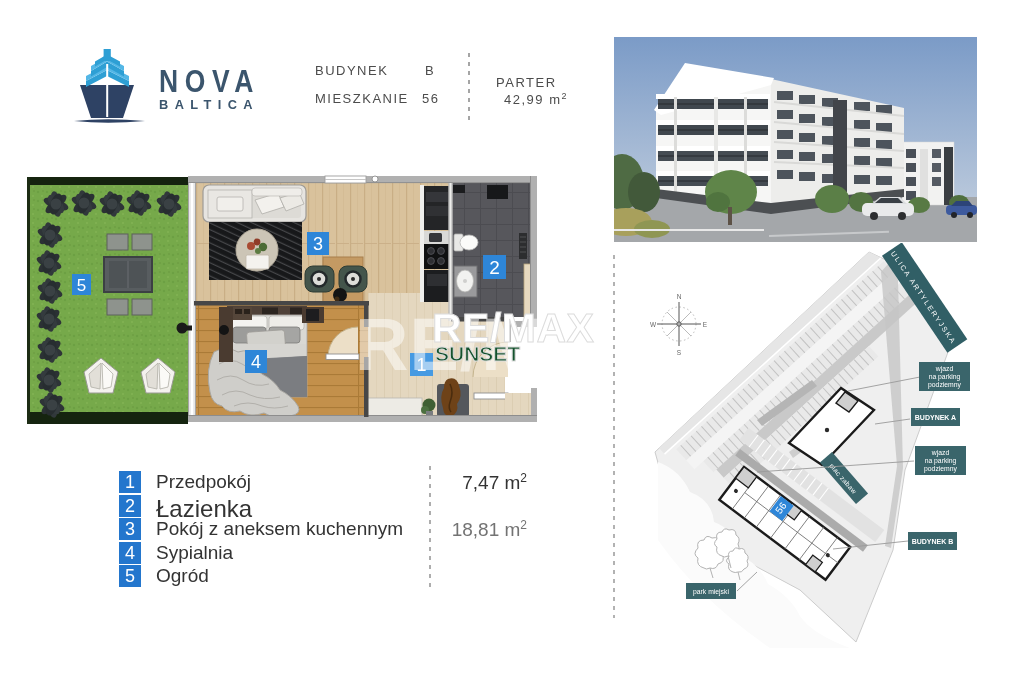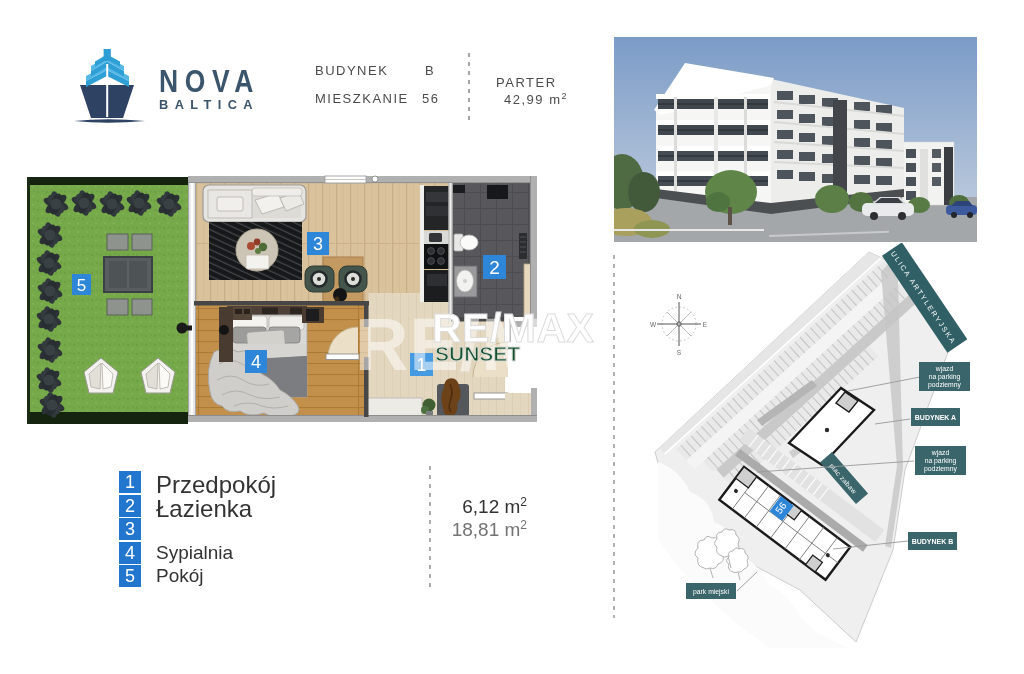--- a/index.html
+++ b/index.html
@@ -465,34 +465,35 @@
 
 <div class="abs" style="left:355px;top:302px;width:560px;height:95px;font-size:74px;font-weight:bold;color:rgba(255,255,255,0.52);letter-spacing:1px;">RE/MAX</div>
 
 <div class="abs" style="left:432px;top:305px;font-size:41px;font-weight:bold;color:#ffffff;-webkit-text-stroke:1px #dcdcdc;letter-spacing:0.5px;">RE/MAX</div>
 
 <div class="abs" style="left:435px;top:342px;font-size:21px;font-weight:bold;color:#14532d;-webkit-text-stroke:1px #dcdcdc;letter-spacing:0px;">SUNSET</div>
 
 <div class="abs" style="left:0;top:460px;width:600px;height:140px;">
 
   <div class="abs" style="left:119px;top:11px;width:22px;height:22px;background:#2376cd;color:#fff;font-size:18px;text-align:center;line-height:22px;">1</div>
-  <div class="abs" style="left:156px;top:11px;font-size:24px;color:#333;">Przedpokój</div>
+  <div class="abs" style="left:156px;top:11px;font-size:19px;color:#333;">Przedpokój</div>
+  <div class="abs" style="left:407px;top:11px;width:120px;font-size:19px;color:#333;text-align:right;">7,47 m<sup style="font-size:12px;">2</sup></div>
 
   <div class="abs" style="left:119px;top:35px;width:22px;height:22px;background:#2376cd;color:#fff;font-size:18px;text-align:center;line-height:22px;">2</div>
   <div class="abs" style="left:156px;top:35px;font-size:24px;color:#333;">Łazienka</div>
-  <div class="abs" style="left:407px;top:35px;width:120px;font-size:19px;color:#333;text-align:right;">6,12 m<sup style="font-size:12px;">2</sup></div>
 
   <div class="abs" style="left:119px;top:58px;width:22px;height:22px;background:#2376cd;color:#fff;font-size:18px;text-align:center;line-height:22px;">3</div>
+  <div class="abs" style="left:156px;top:58px;font-size:19px;color:#333;">Pokój z aneksem kuchennym</div>
   <div class="abs" style="left:407px;top:58px;width:120px;font-size:19px;color:#737373;text-align:right;">18,81 m<sup style="font-size:12px;">2</sup></div>
 
   <div class="abs" style="left:119px;top:82px;width:22px;height:22px;background:#2376cd;color:#fff;font-size:18px;text-align:center;line-height:22px;">4</div>
   <div class="abs" style="left:156px;top:82px;font-size:19px;color:#333;">Sypialnia</div>
 
   <div class="abs" style="left:119px;top:105px;width:22px;height:22px;background:#2376cd;color:#fff;font-size:18px;text-align:center;line-height:22px;">5</div>
-  <div class="abs" style="left:156px;top:105px;font-size:19px;color:#333;">Pokój</div>
+  <div class="abs" style="left:156px;top:105px;font-size:19px;color:#333;">Ogród</div>
 </div>
 
 <div class="abs" style="left:429px;top:466px;height:126px;width:2px;background:repeating-linear-gradient(to bottom,#adadad 0 4px,transparent 4px 9px);"></div>
 
 <div class="abs" style="left:613px;top:255px;height:363px;width:2px;background:repeating-linear-gradient(to bottom,#b2b2b2 0 4px,transparent 4px 9px);"></div>
 
 <div class="abs" style="left:618px;top:243px;width:400px;height:405px;">
 <svg width="400" height="405" viewBox="618 243 400 405">
   <defs>
     <clipPath id="parcelclip">

